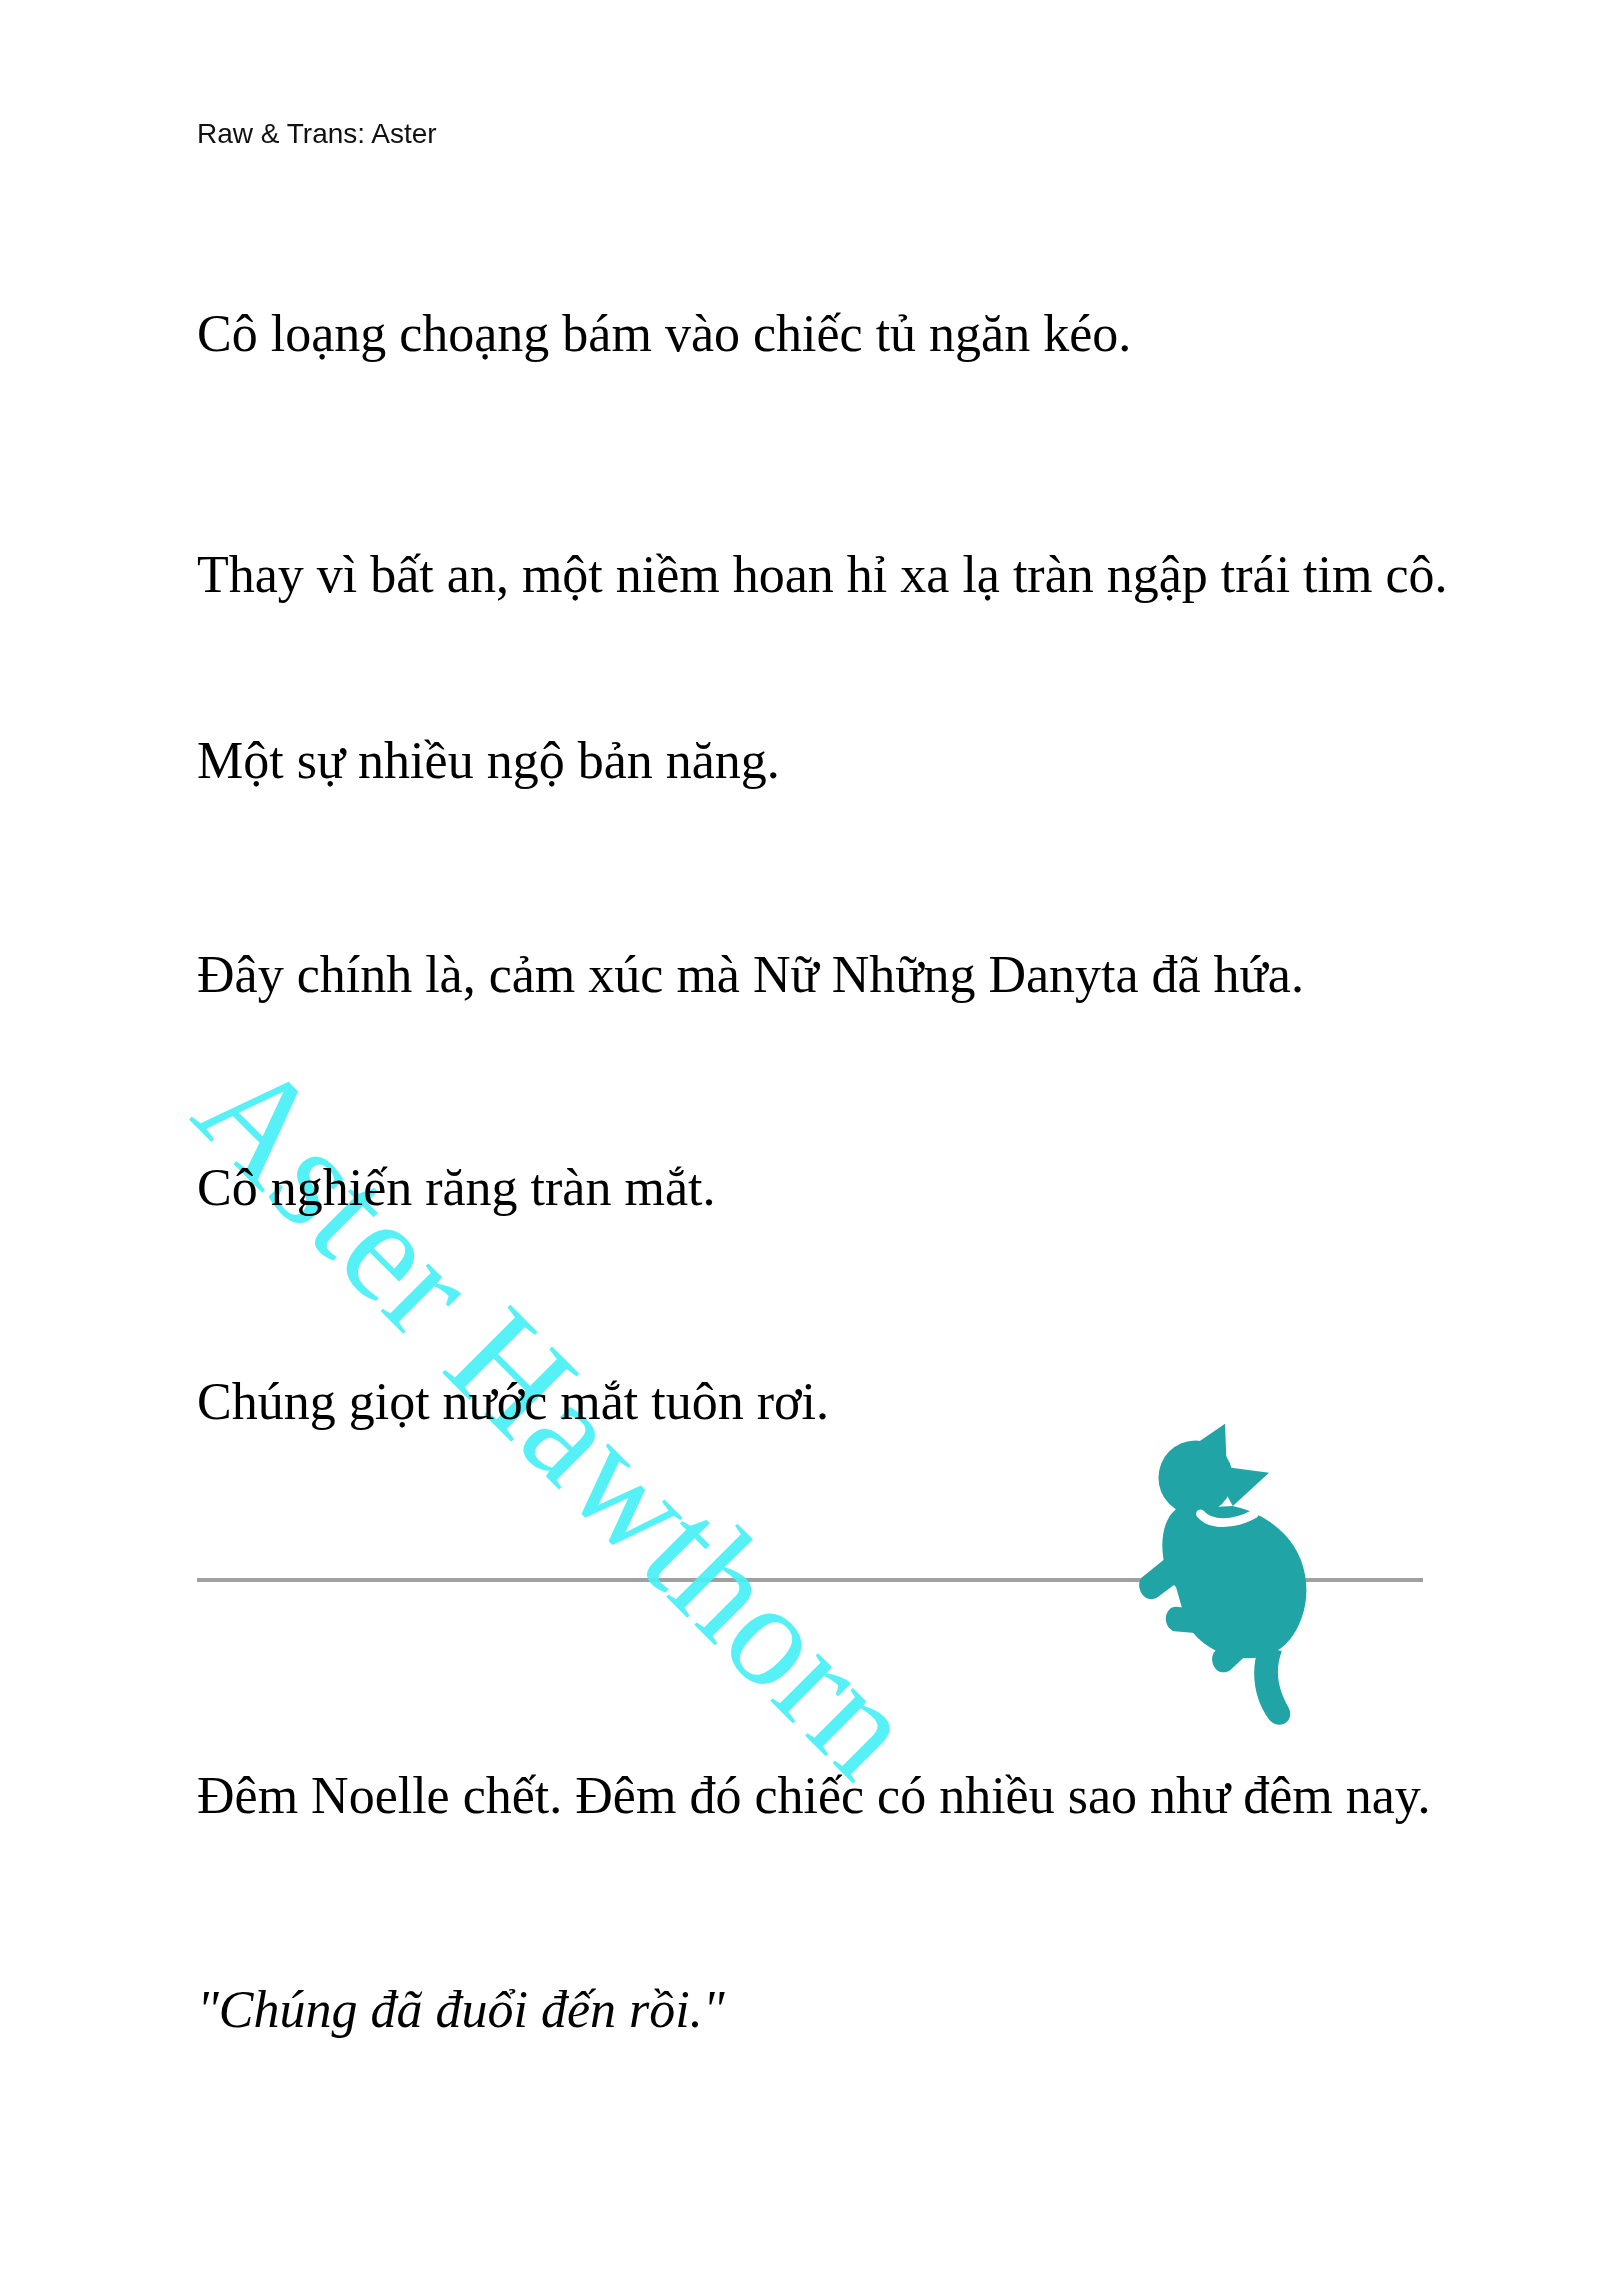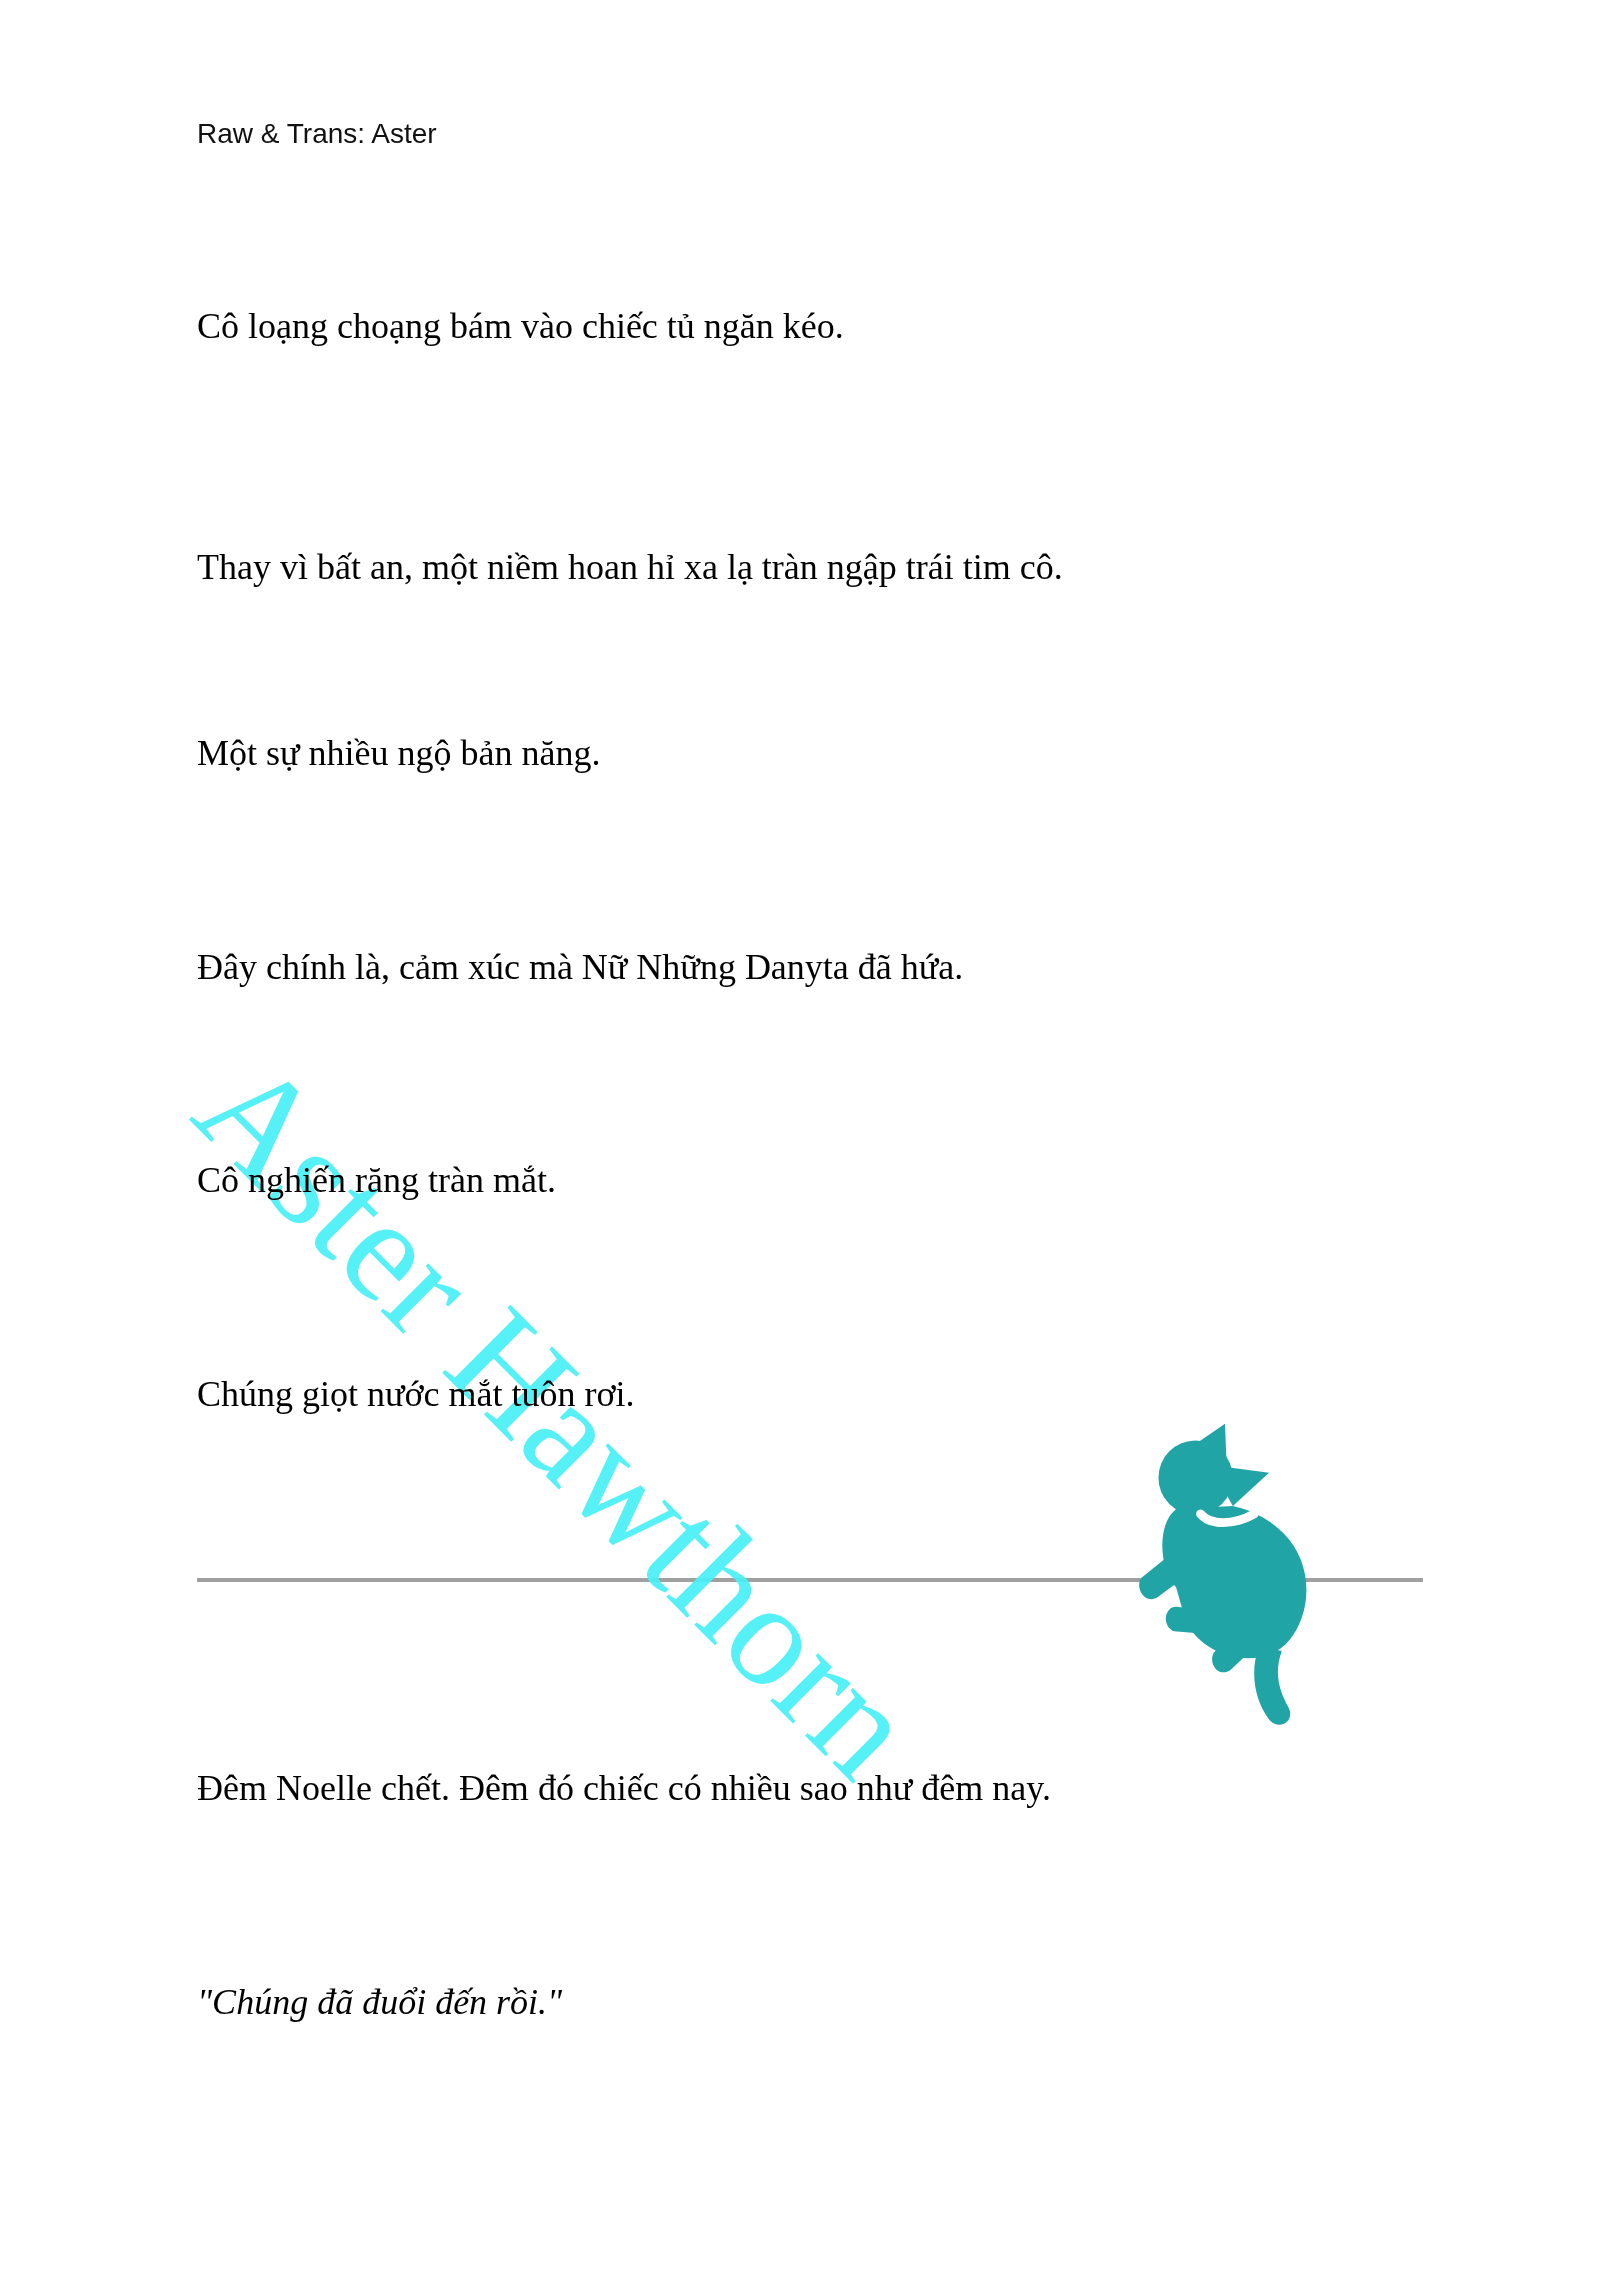--- a/index.html
+++ b/index.html
@@ -4,21 +4,21 @@
 <style>
   html, body { margin: 0; padding: 0; background: #ffffff; }
   body { width: 1621px; height: 2293px; position: relative; overflow: hidden; }
   .page { position: absolute; inset: 0; background: #fff; }
   .header {
     position: absolute; left: 197px; top: 98px;
     font-family: "Liberation Sans", sans-serif; font-size: 28px; color: #111; margin-top: 20px;
   }
   .para {
     position: absolute; left: 197px; white-space: nowrap;
-    font-family: "Liberation Serif", serif; font-size: 36px; color: #000;
+    font-family: "Liberation Serif", serif; font-size: 52px; color: #000;
     line-height: 1;
   }
   .para.italic { font-style: italic; }
   .rule {
     position: absolute; left: 197px; top: 1578px; width: 1226px; height: 3.9px;
     background: #a0a0a0;
   }
   .watermark {
     position: absolute; left: 223px; top: 1010px;
     transform-origin: 0 50%;

